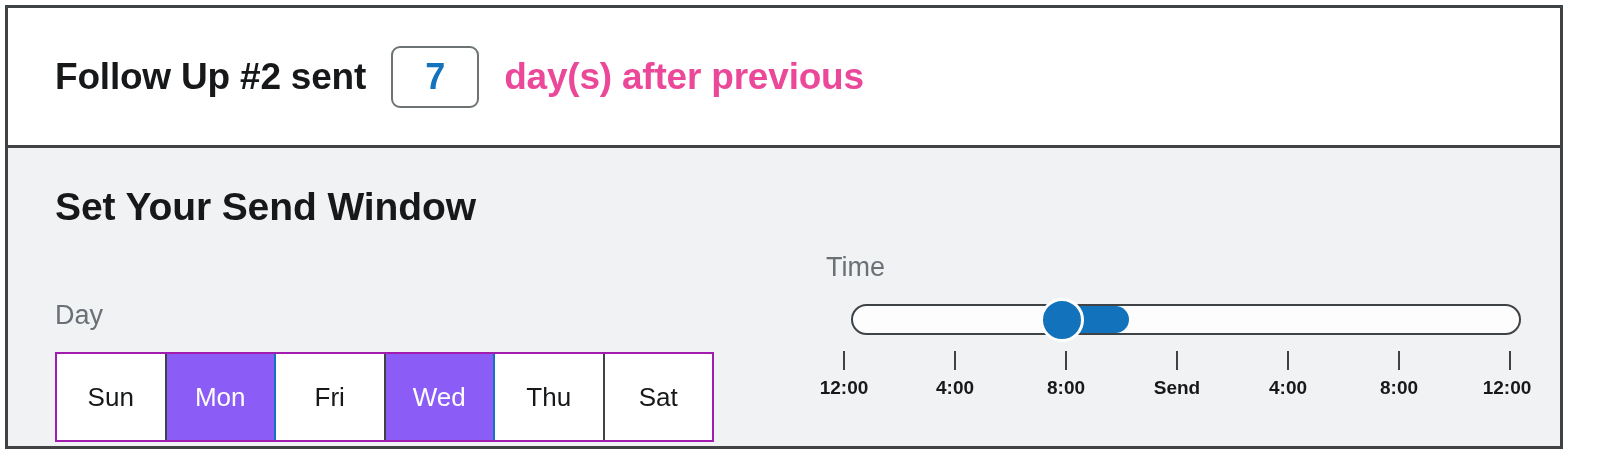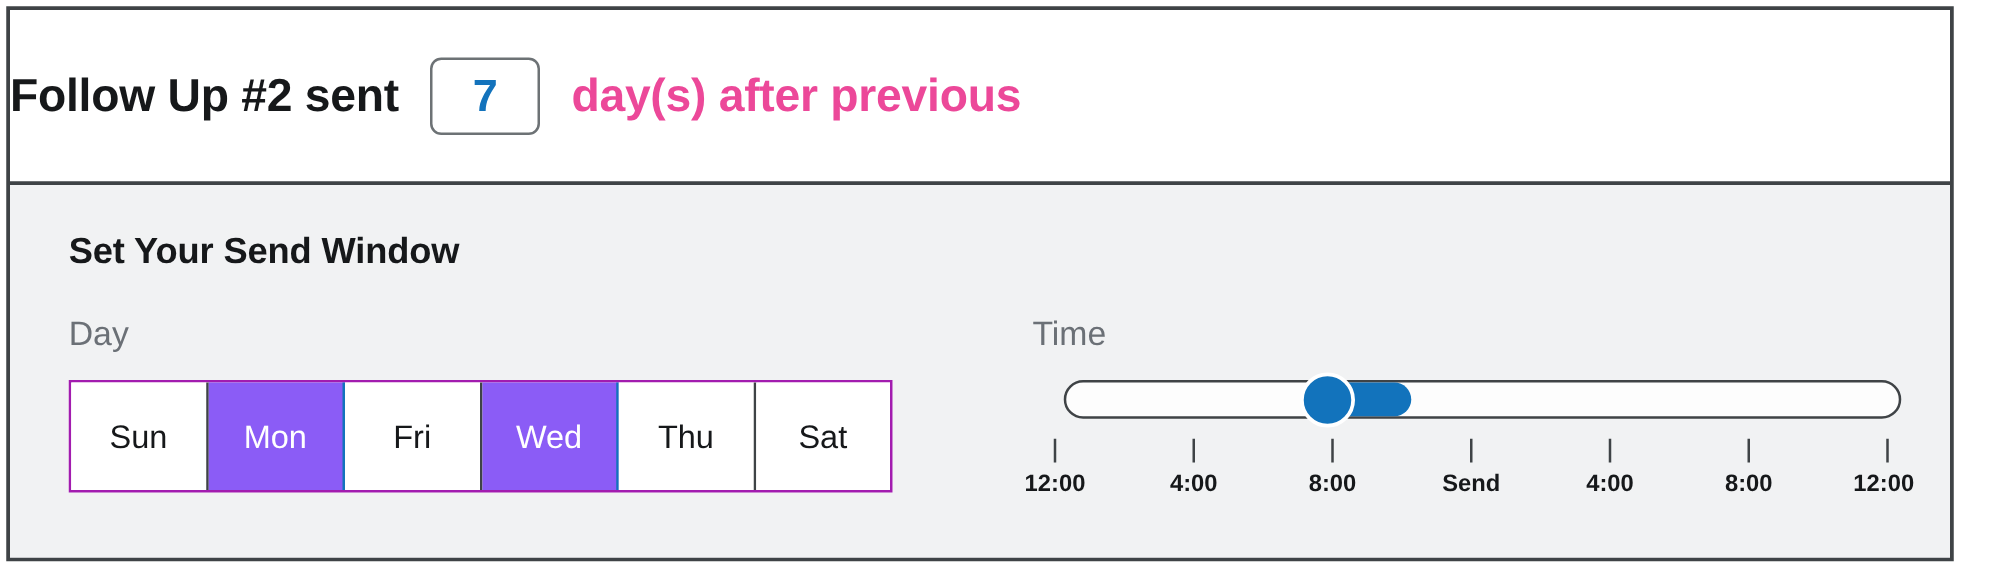--- a/index.html
+++ b/index.html
@@ -34,20 +34,21 @@
     height: 140px;
     background: #ffffff;
     border-bottom: 3px solid #3f4346;
     box-sizing: border-box;
     display: flex;
     align-items: center;
   }
   .followup-row {
     display: flex;
     align-items: center;
+    padding-left: 47px;
   }
   .followup-label {
     font-size: 37px;
     font-weight: bold;
     color: #16181a;
     letter-spacing: -0.2px;
     white-space: nowrap;
   }
   .days-input {
     width: 88px;
@@ -79,41 +80,42 @@
     left: 0;
     top: 140px;
     right: 0;
     bottom: 0;
     background: #f1f2f3;
   }
   .panel-title {
     position: absolute;
     left: 47px;
     top: 37px;
-    font-size: 29px;
+    font-size: 39px;
     font-weight: bold;
     color: #16181a;
     letter-spacing: -0.1px;
   }
 
   .field-label {
     font-size: 27px;
     color: #6b7076;
     font-weight: normal;
   }
 
   
   .day-block {
     position: absolute;
     left: 47px;
     top: 104px;
   }
   .day-block .field-label {
     display: block;
     margin-bottom: 21px;
+    margin-top: 48px;
   }
   .day-group {
     display: flex;
     border: 2px solid #a21caf;
     width: 659px;
     height: 90px;
     box-sizing: border-box;
     background: #ffffff;
   }
   .day-cell {

